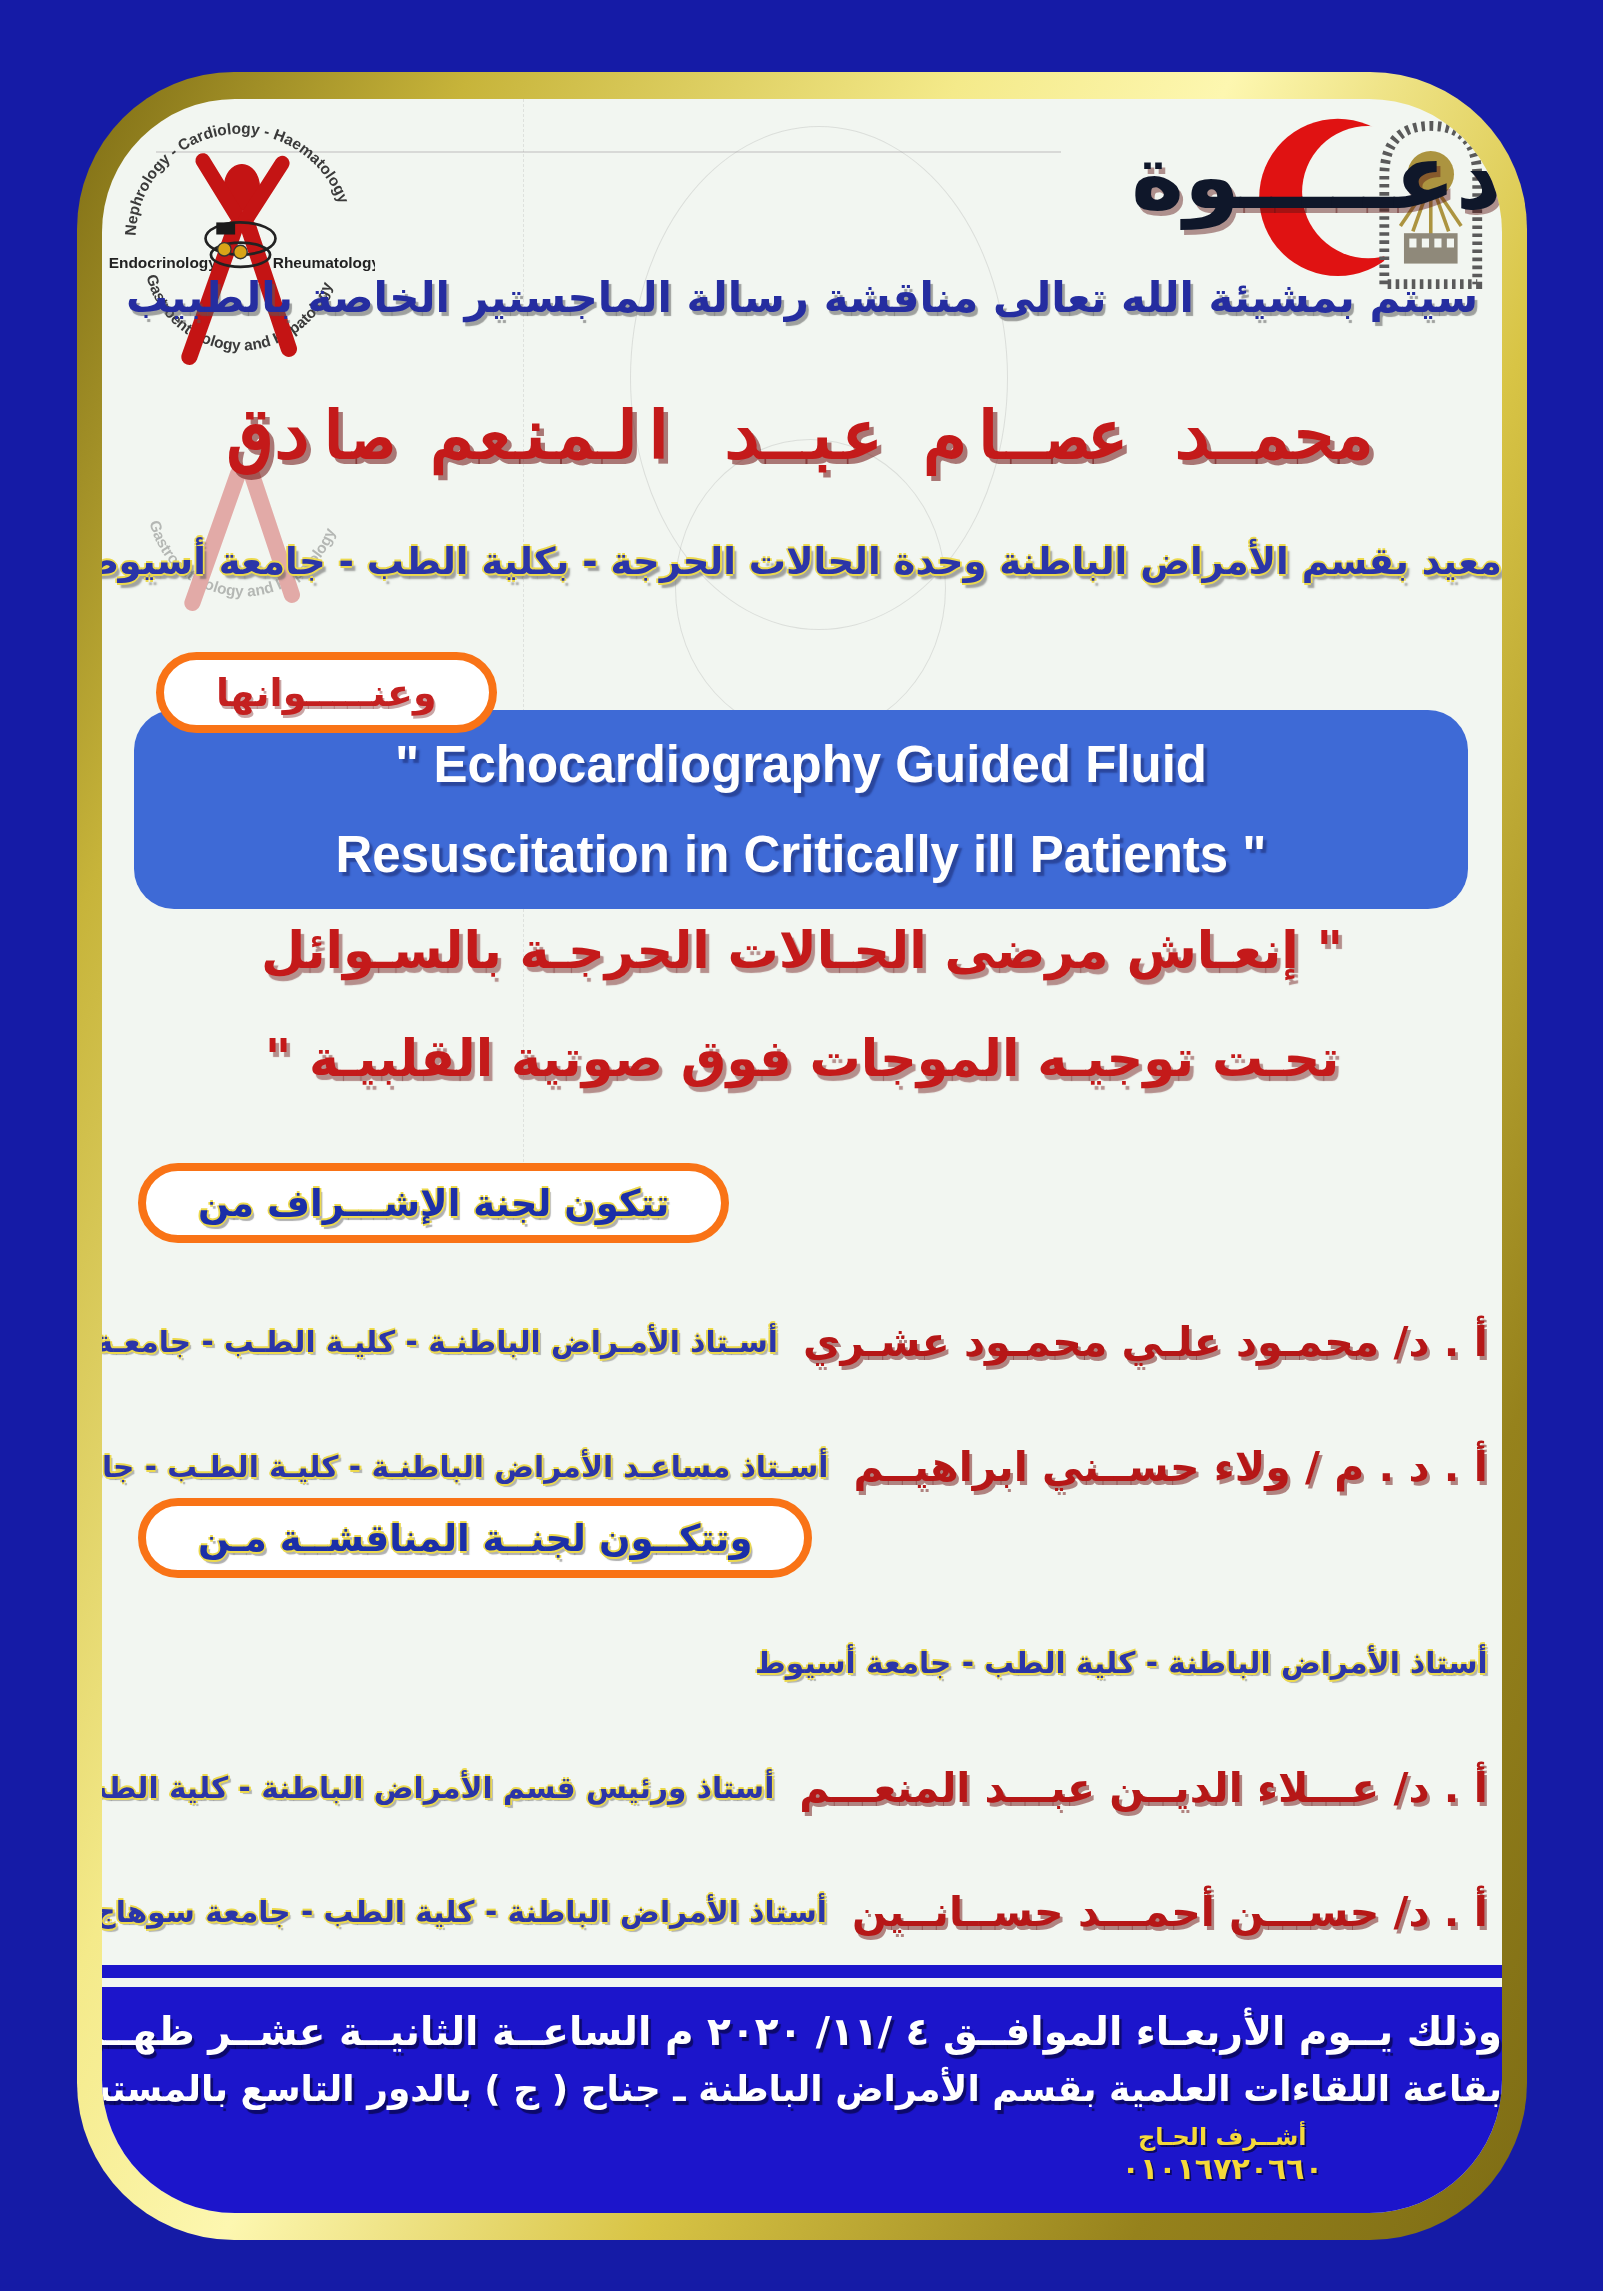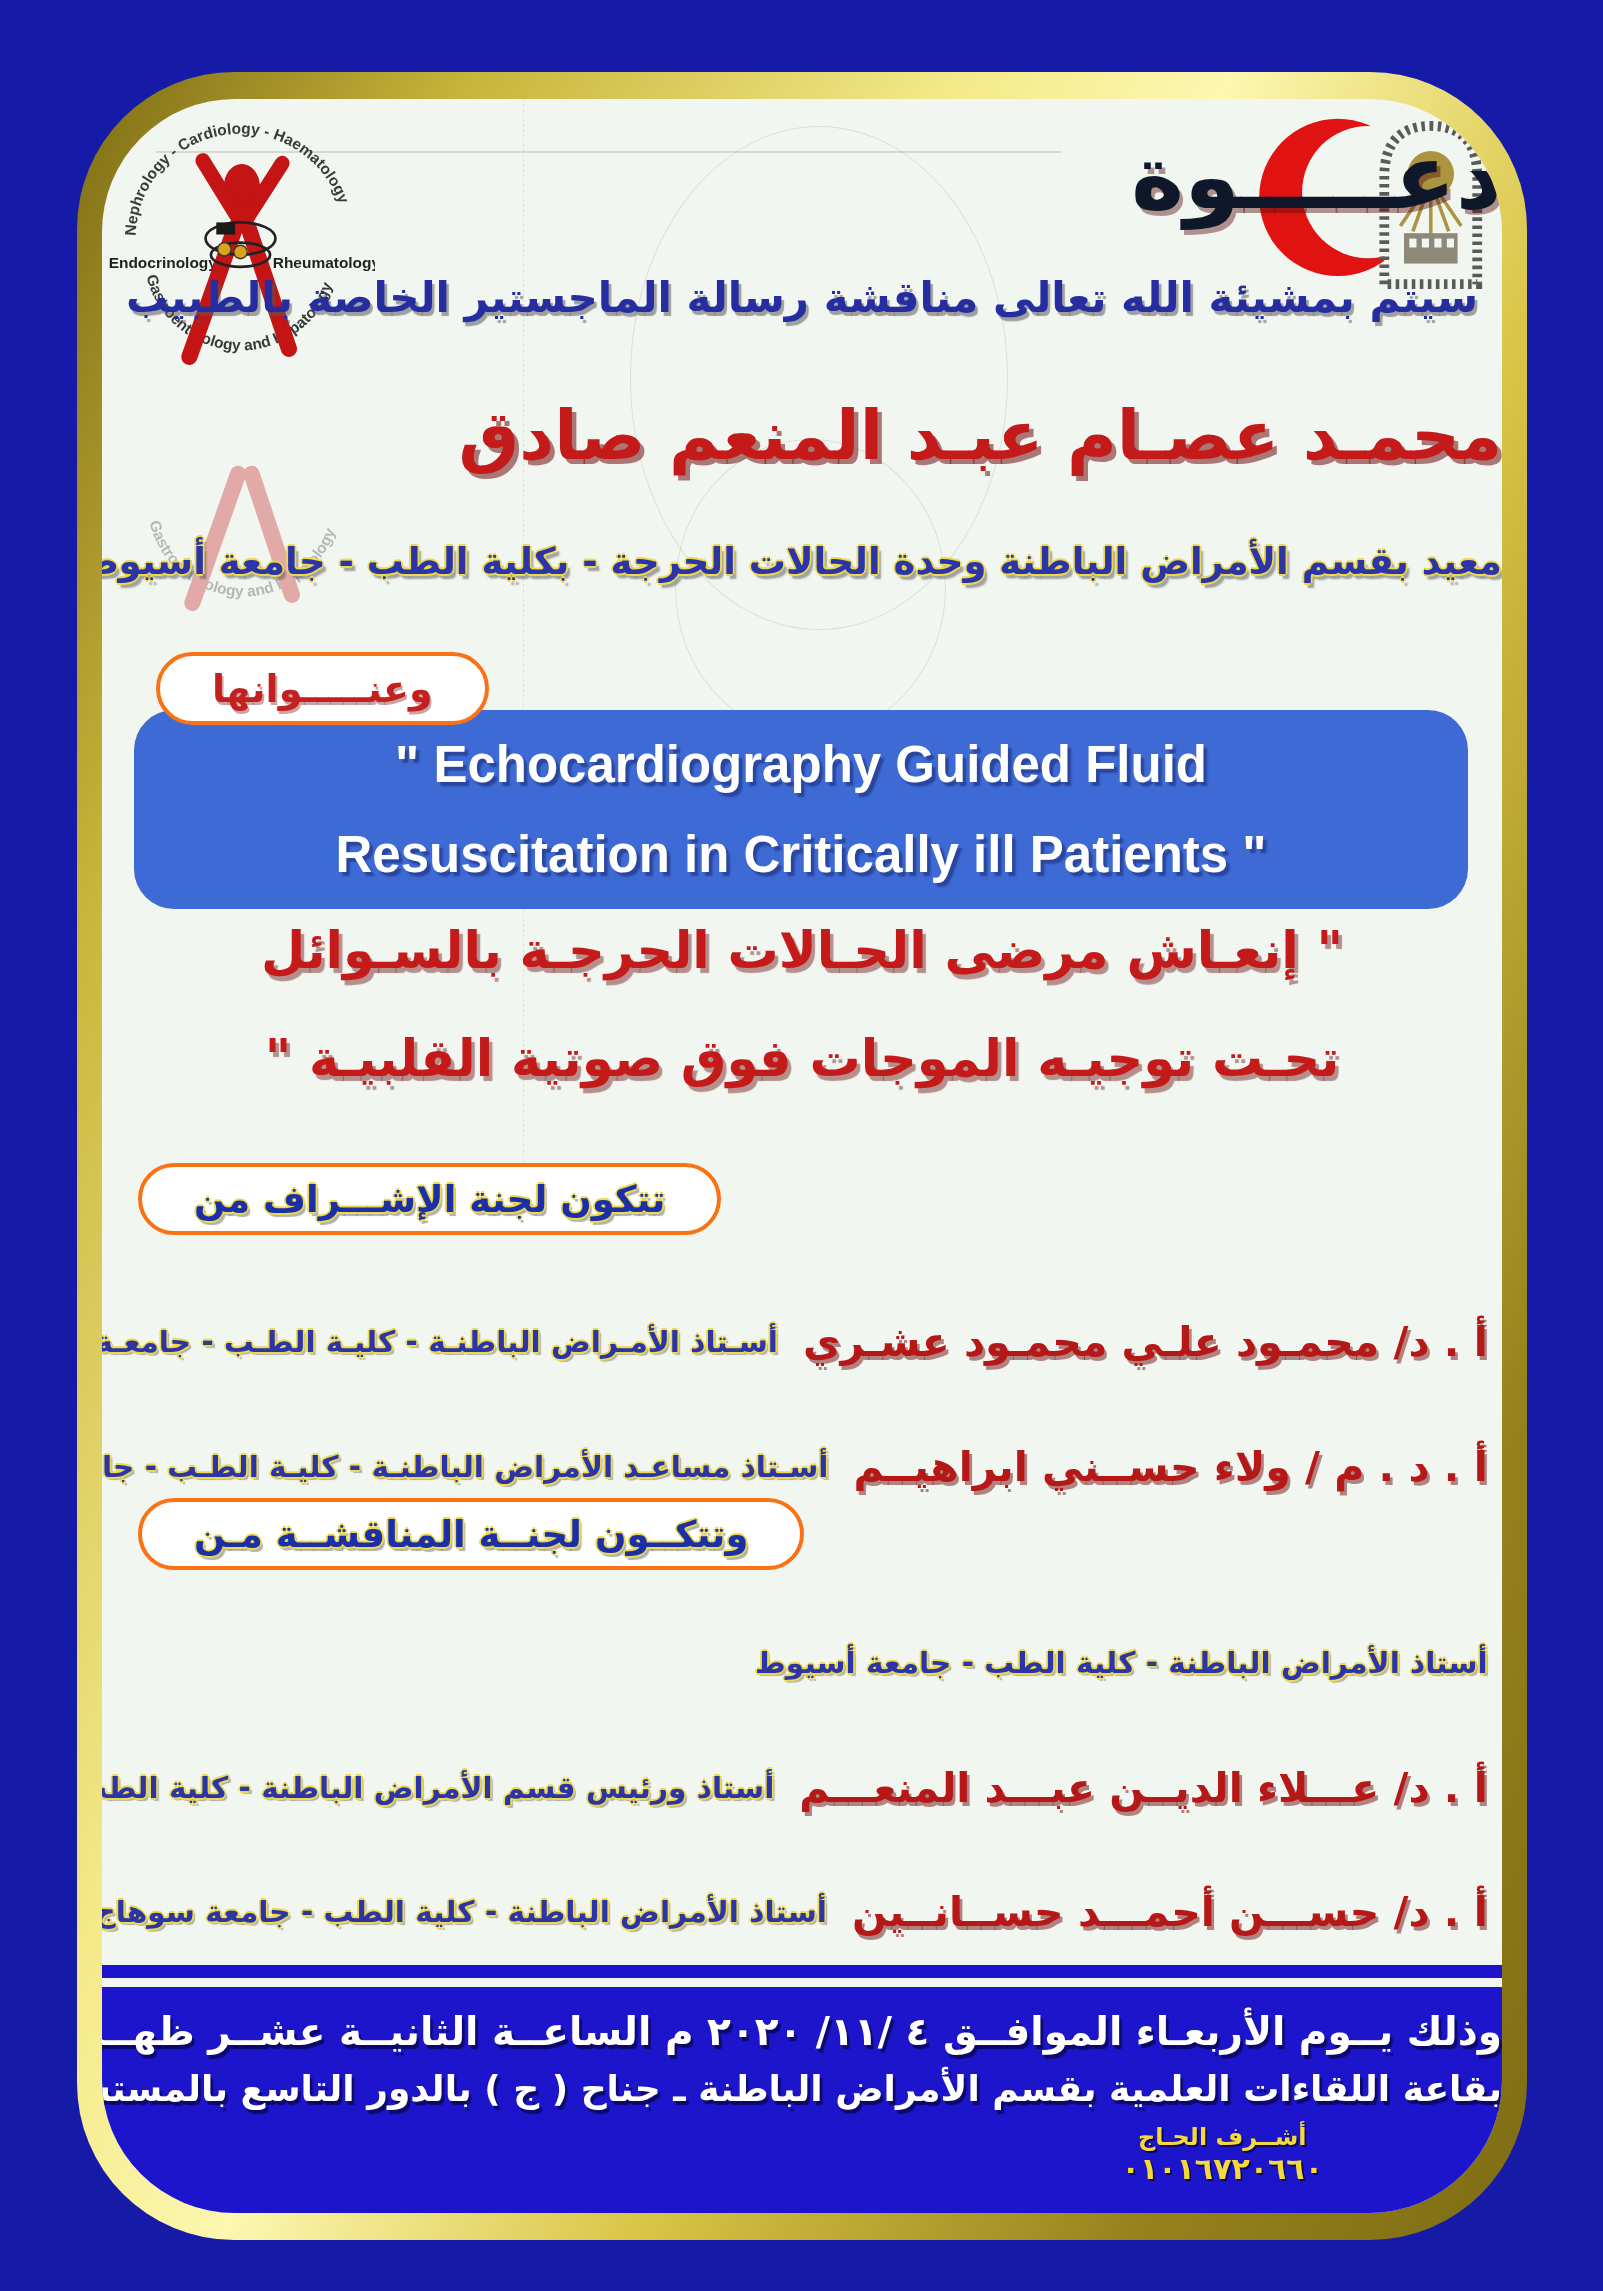--- a/index.html
+++ b/index.html
@@ -33,32 +33,33 @@
     position:absolute;top:25px;left:0;right:0;margin-left:134px;
     text-align:right;font-size:90px;font-weight:bold;color:#0f172a;
     text-shadow:3.6px 4.5px 0 rgba(90,20,20,.45);
   }
   .intro-line{
     position:absolute;top:174px;left:0;right:0;text-align:center;direction:rtl;
     font-size:42px;font-weight:bold;color:#252da0;white-space:nowrap;
     text-shadow:2.7px 3.6px 0.9px rgba(90,90,90,.55);
   }
   .candidate-name{
-    position:absolute;top:297px;left:0;right:0;direction:rtl;
+    position:absolute;top:297px;left:0;right:0;text-align:center;direction:rtl;
     font-size:68px;font-weight:bold;color:#c41a1a;white-space:nowrap;
     text-shadow:4.5px 5.4px 0 rgba(110,15,15,.55);
+    font-family:Liberation Mono, monospace;
   }
   .candidate-title{
     position:absolute;top:441px;left:0;right:0;text-align:center;direction:rtl;
     font-size:37px;font-weight:bold;color:#2b35a8;white-space:nowrap;
     text-shadow:-1.8px 0 #ecd94e,1.8px 0 #ecd94e,0 -1.8px #ecd94e,0 1.8px #ecd94e,3.6px 4.5px 1.8px rgba(80,80,80,.5);
   }
   .pill{
     position:absolute;left:0;right:0;margin:0 auto;width:max-content;
-    background:#ffffff;border:4px solid #f97316;border-radius:63px;
+    background:#ffffff;border:8px solid #f97316;border-radius:63px;
     padding:10.7px 52px;text-align:center;z-index:3;
   }
   .pill-title{top:553px;margin-left:54px;}
   .pill-title .pill-text{
     font-size:38px;font-weight:bold;color:#c42020;direction:rtl;
     text-shadow:1.8px 2.7px 0 rgba(120,30,30,.4);
   }
   .pill-blue-text{
     font-size:37px;font-weight:bold;color:#1b2fa8;direction:rtl;white-space:nowrap;
     text-shadow:-1.8px 0 #ecd94e,1.8px 0 #ecd94e,0 -1.8px #ecd94e,0 1.8px #ecd94e,2.7px 3.6px 0.9px rgba(80,80,80,.45);

